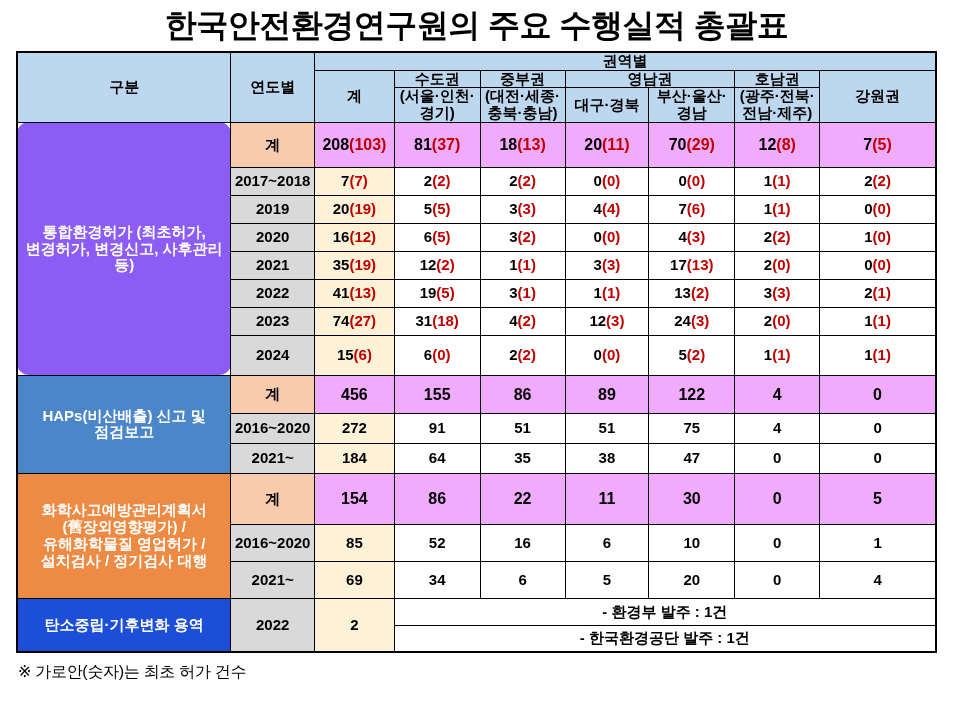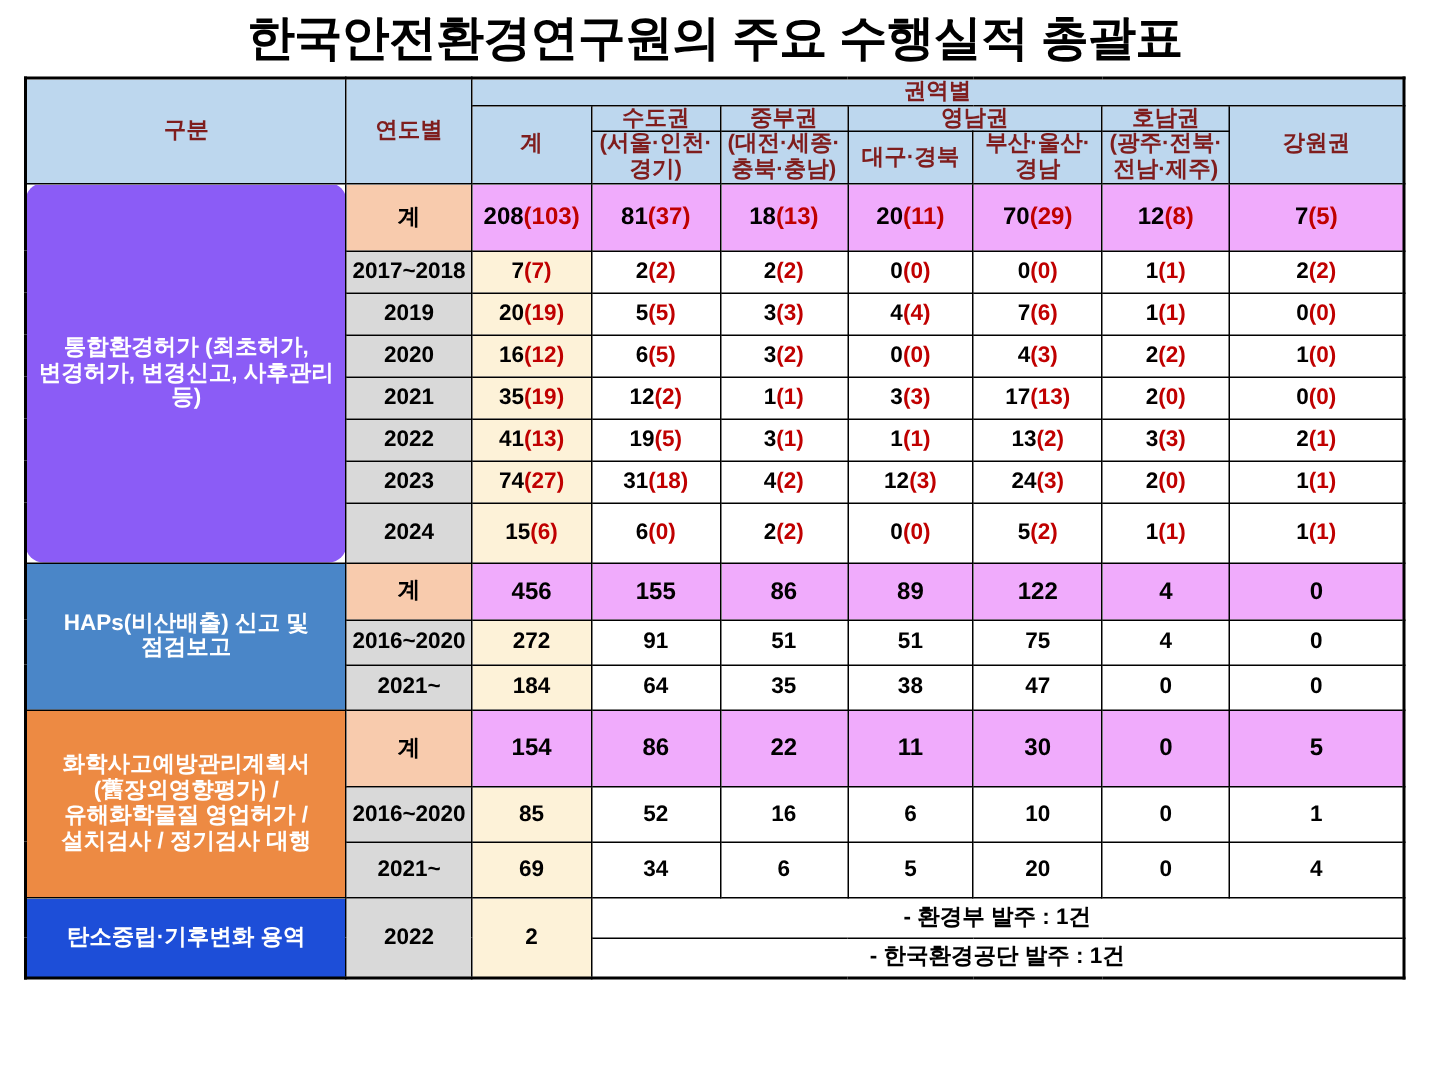--- a/index.html
+++ b/index.html
@@ -53,21 +53,21 @@
     font-weight: bold;
     font-size: 15px;
     line-height: 1.12;
     word-break: keep-all;
     overflow: hidden;
   }
 
   
   .hdr {
     background: #bdd7ee;
-    color: #7f1d1d;
+    color: #000000;
   }
   .hdr-big { font-size: 19px; font-weight: bold; }
   .hdr-mid { font-size: 17px; font-weight: bold; }
   .hdr-gye { font-size: 21px; font-weight: bold; }
   .hdr-sub {
     font-size: 11.5px;
     font-weight: bold;
     line-height: 1.16;
     padding: 1px 1px;
   }
@@ -331,14 +331,15 @@
             <td class="sum-cell" rowspan="2">2</td>
             <td class="note-cell" colspan="6">-  환경부 발주  :  1건</td>
           </tr>
           <tr style="height: 27px;">
             <td class="note-cell" colspan="6">-  한국환경공단 발주  :  1건</td>
           </tr>
         </tbody>
     </table>
   </div>
 
+  <div class="footnote">※ 가로안(숫자)는 최초 허가 건수</div>
 
 </div>
 
 </body></html>

